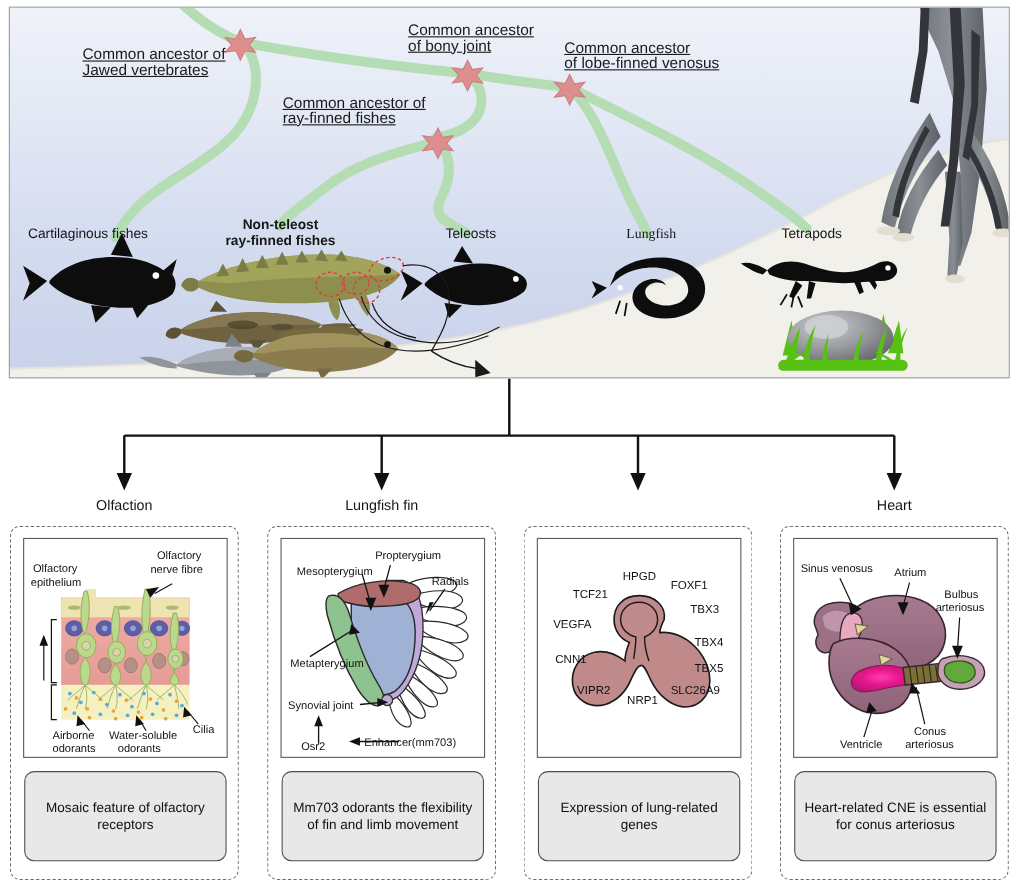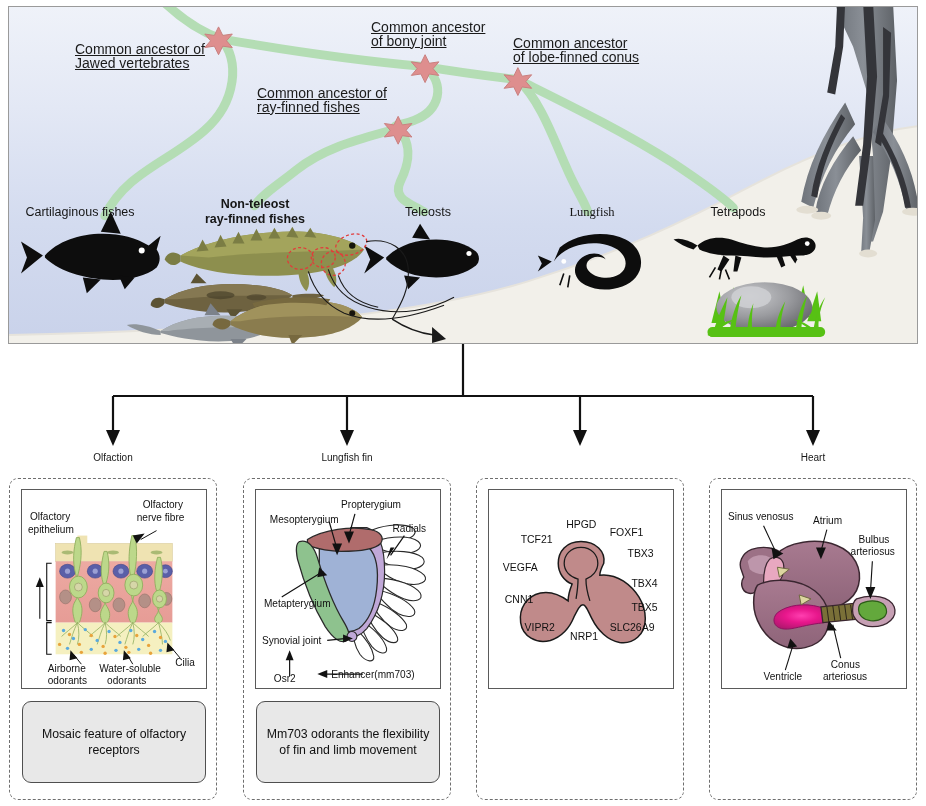--- a/index.html
+++ b/index.html
@@ -15,21 +15,21 @@
 
   .tree-label{position:absolute;font-size:14px;line-height:13.5px;
               text-align:left;color:#1a1a1a;white-space:nowrap;text-decoration:underline;}
   .taxon-label{position:absolute;font-size:12.5px;line-height:14.5px;
                text-align:center;color:#161616;white-space:nowrap;}
 
   
   #connectors{position:absolute;left:0;top:344px;width:926px;height:110px;}
 
   
-  .panel-label{position:absolute;font-size:10px;text-align:center;
+  .panel-label{position:absolute;font-size:13px;text-align:center;
                color:#161616;white-space:nowrap;}
 
   
   .dashbox{position:absolute;top:478px;width:208px;height:322px;
            border:1.6px dashed #6e6e6e;border-radius:9px;box-sizing:border-box;
            background:#ffffff;}
   .innerbox{position:absolute;left:11px;top:10px;width:186px;height:200px;
             border:1.4px solid #5a5a5a;box-sizing:border-box;background:#fff;
             overflow:hidden;}
   .caption{position:absolute;left:12px;top:222px;width:184px;height:82px;
@@ -280,21 +280,21 @@
     <span>Jawed vertebrates</span>
   </div>
 
   <div class="tree-label" style="left:362px;top:14px;width:130px;">
     <span>Common ancestor</span><br>
     <span>of bony joint</span>
   </div>
 
   <div class="tree-label" style="left:504px;top:30px;width:150px;">
     <span>Common ancestor</span><br>
-    <span>of lobe-finned conus</span>
+    <span>of lobe-finned venosus</span>
   </div>
 
   <div class="tree-label" style="left:248px;top:80px;width:160px;">
     <span>Common ancestor of</span><br>
     <span>ray-finned fishes</span>
   </div>
 
   <div class="taxon-label" style="left:0px;top:198px;width:142px;">
     <span>Cartilaginous fishes</span>
   </div>
@@ -588,20 +588,21 @@
       <text class="gene" x="140" y="68">TBX3</text>
       <text class="gene" x="14" y="82">VEGFA</text>
       <text class="gene" x="144" y="98">TBX4</text>
       <text class="gene" x="16" y="114">CNN1</text>
       <text class="gene" x="144" y="122">TBX5</text>
       <text class="gene" x="36" y="142">VIPR2</text>
       <text class="gene" x="82" y="152">NRP1</text>
       <text class="gene" x="122" y="142">SLC26A9</text>
     </svg>
   </div>
+  <div class="caption">Expression of lung-related genes</div>
 </div>
 
 <div class="dashbox" style="left:709px;">
   <div class="innerbox">
     <svg viewBox="0 0 186 200">
       <defs>
         <radialGradient id="ventGrad" cx="45%" cy="45%" r="60%">
           <stop offset="0%" stop-color="#ff3fb0"></stop>
           <stop offset="45%" stop-color="#e8178c"></stop>
           <stop offset="100%" stop-color="#b0176e"></stop>
@@ -669,13 +670,14 @@
 
       <text class="anno" x="6" y="30">Sinus venosus</text>
       <text class="anno" x="92" y="34">Atrium</text>
       <text class="anno" x="138" y="54">Bulbus</text>
       <text class="anno" x="130" y="66">arteriosus</text>
       <text class="anno" x="42" y="192">Ventricle</text>
       <text class="anno" x="110" y="180">Conus</text>
       <text class="anno" x="102" y="192">arteriosus</text>
     </svg>
   </div>
+  <div class="caption">Heart-related CNE is essential for conus arteriosus</div>
 </div>
 
 </body></html>

